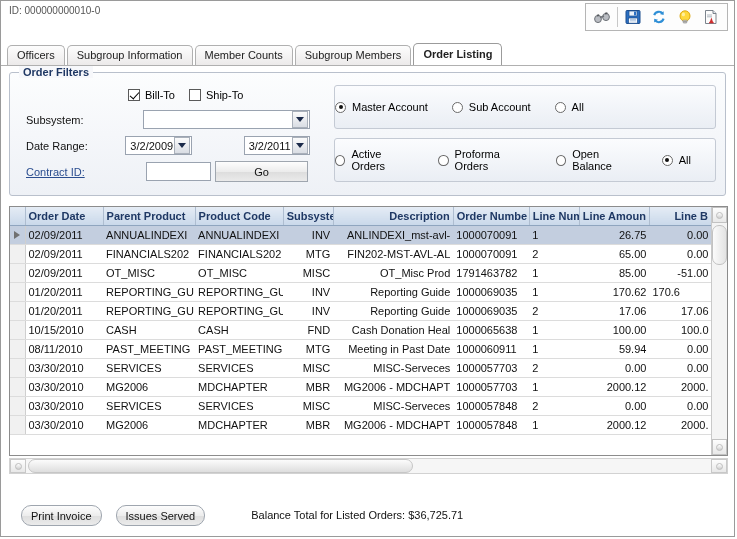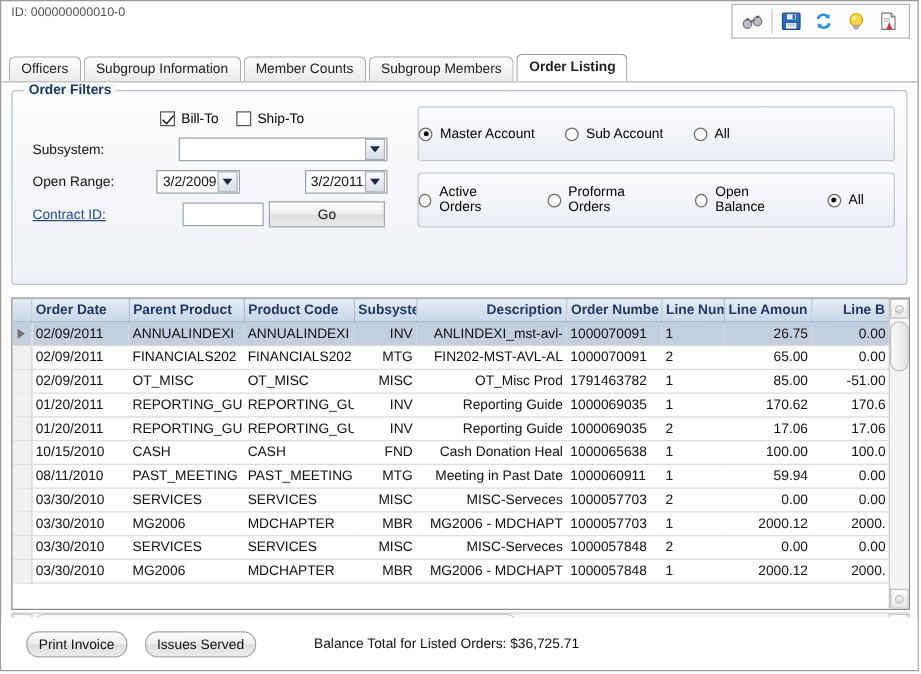--- a/index.html
+++ b/index.html
@@ -103,21 +103,21 @@
     position: relative;
     padding: 6px 8px 0 8px;
   }
 
   
   .group {
     position: relative;
     border: 1px solid #b9c0cc;
     border-radius: 3px;
     background: linear-gradient(to bottom,#fcfdfe 0%, #eef1f6 100%);
-    height: 156px;
+    height: 124px;
     box-sizing: border-box;
     text-decoration: underline;
   }
   .group-title {
     position: absolute;
     top: -7px; left: 9px;
     background: #f7f8fb;
     padding: 0 4px;
     font-size: 11px;
     font-weight: bold;
@@ -510,21 +510,21 @@
           <div class="fld-lbl">Subsystem:</div>
           <div class="combo combo-subsys">
             <span class="val"></span>
             <span class="arrowbtn">
                 <span class="caret"></span>
               </span>
           </div>
         </div>
 
         <div class="fld-row">
-          <div class="fld-lbl">Open Range:</div>
+          <div class="fld-lbl">Date Range:</div>
           <div class="combo combo-date">
             <span class="val">3/2/2009</span>
             <span class="arrowbtn">
                 <span class="caret"></span>
               </span>
           </div>
           <div class="gap"></div>
           <div class="combo combo-date">
             <span class="val">3/2/2011</span>
             <span class="arrowbtn">
@@ -636,21 +636,21 @@
             <tr>
               <td class="col-ind"></td>
               <td style="text-align: left; width: 78px;">01/20/2011</td>
               <td style="text-align: left; width: 92px;">REPORTING_GU</td>
               <td style="text-align: left; width: 88px;">REPORTING_GU</td>
               <td style="text-align: right; width: 50px;">INV</td>
               <td style="text-align: right; width: 120px;">Reporting Guide</td>
               <td style="text-align: left; width: 76px;">1000069035</td>
               <td style="text-align: left; width: 50px;">1</td>
               <td style="text-align: right; width: 70px;">170.62</td>
-              <td style="text-align: right; width: 62px; margin-top: 30px;">170.6</td>
+              <td style="text-align: left; width: 62px; margin-top: 30px;">170.6</td>
             </tr>
             <tr>
               <td class="col-ind"></td>
               <td style="text-align: left; width: 78px;">01/20/2011</td>
               <td style="text-align: left; width: 92px;">REPORTING_GU</td>
               <td style="text-align: left; width: 88px;">REPORTING_GU</td>
               <td style="text-align: right; width: 50px;">INV</td>
               <td style="text-align: right; width: 120px;">Reporting Guide</td>
               <td style="text-align: left; width: 76px;">1000069035</td>
               <td style="text-align: left; width: 50px;">2</td>

